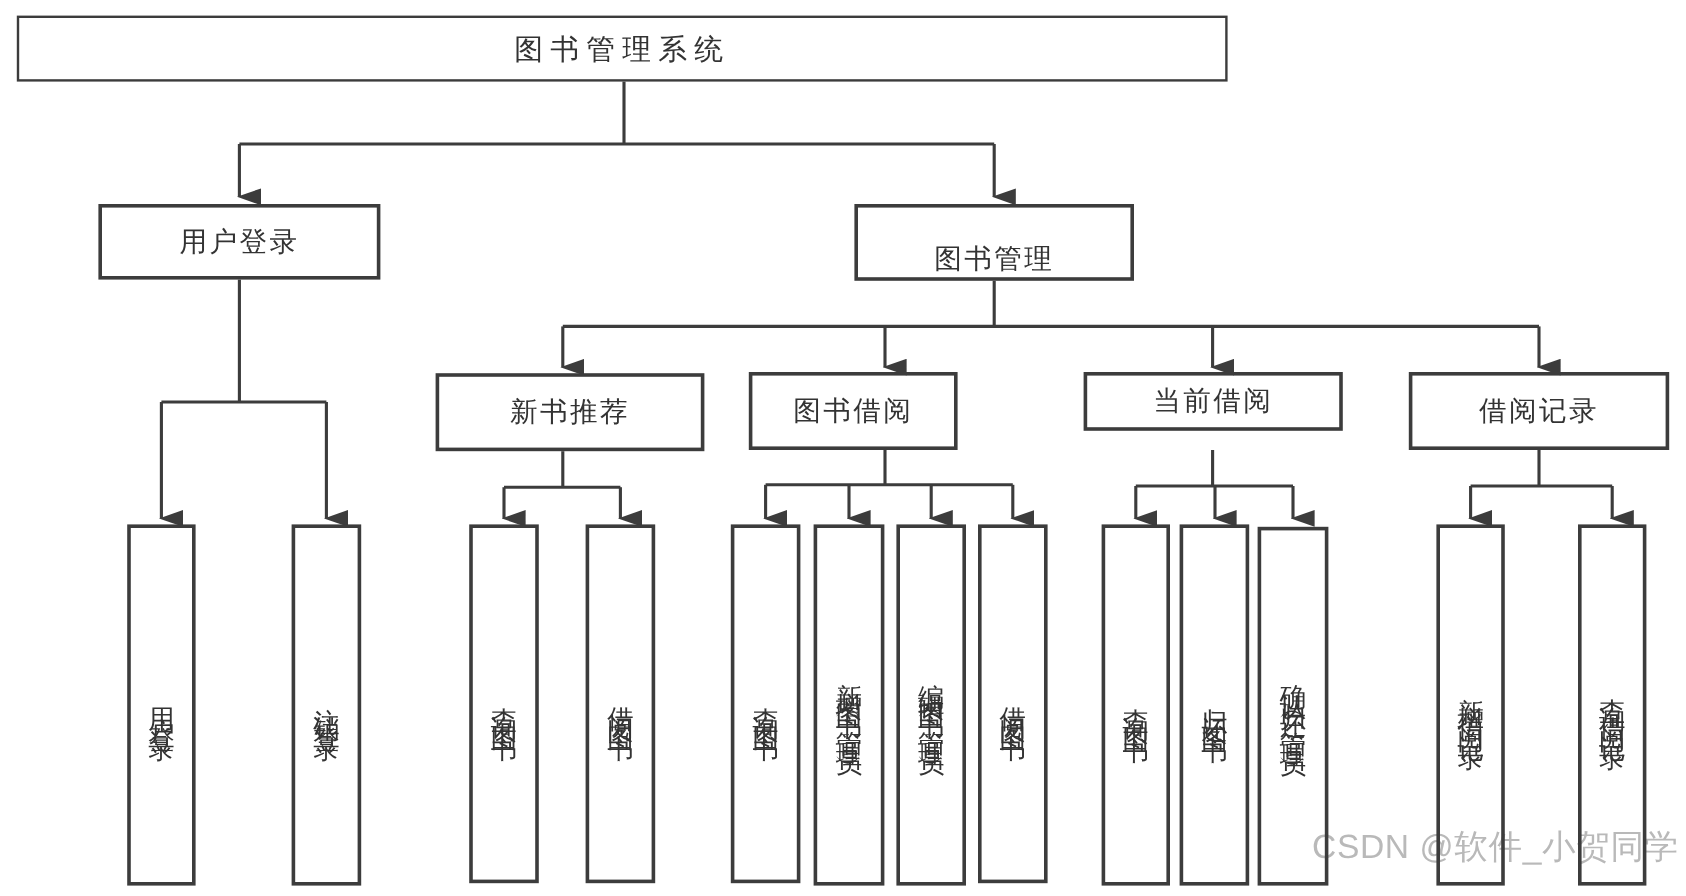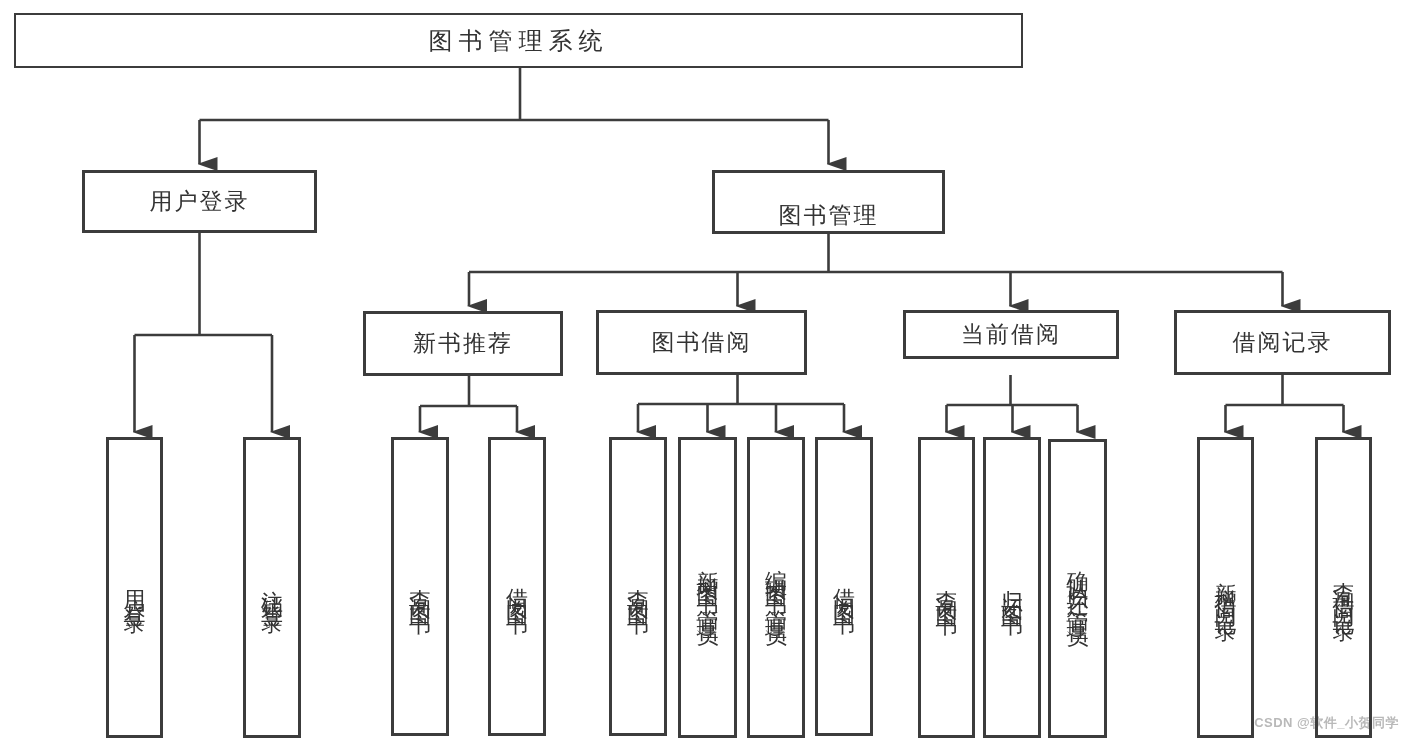--- a/index.html
+++ b/index.html
@@ -54,27 +54,26 @@
   }
   .node.leaf > span {
     writing-mode: vertical-lr;
     letter-spacing: 8px;
     font-size: 22px;
     line-height: 1;
   }
   .watermark {
     position: absolute;
     right: 6px;
-    top: 714px;
-    font-size: 13px;
+    top: 687px;
+    font-size: 28px;
     letter-spacing: 0.5px;
     color: var(--color-watermark);
     z-index: 1;
     white-space: nowrap;
-    font-weight: bold;
   }
 </style>
 </head>
 <body>
 
 <div class="stage">
 
   <svg class="connectors" width="1405" height="747" viewBox="0 0 1405 747" xmlns="http://www.w3.org/2000/svg">
     <defs>
       <marker id="arrow" viewBox="0 0 14 20" refX="7" refY="18" markerWidth="14" markerHeight="20" markerUnits="userSpaceOnUse" orient="auto">
@@ -127,24 +126,24 @@
     <span>图书管理系统</span>
   </div>
 
   <div class="node" style="left:82px; top:170px; width:235px; height:63px;">
     <span>用户登录</span>
   </div>
   <div class="node" style="left:712px; top:170px; width:233px; height:64px;align-items:flex-end;">
     <span>图书管理</span>
   </div>
 
-  <div class="node" style="left:363px; top:311px; width:200px; height:65px;">
+  <div class="node" style="left:363px; top:311px; width:224px; height:65px;">
     <span>新书推荐</span>
   </div>
-  <div class="node" style="left:596px; top:310px; width:211px; height:65px;">
+  <div class="node" style="left:624px; top:310px; width:174px; height:65px;">
     <span>图书借阅</span>
   </div>
   <div class="node" style="left:903px; top:310px; width:216px; height:49px;">
     <span>当前借阅</span>
   </div>
   <div class="node" style="left:1174px; top:310px; width:217px; height:65px;">
     <span>借阅记录</span>
   </div>
 
   <div class="node leaf" style="left:106px; top:437px; width:57px; height:301px;">

